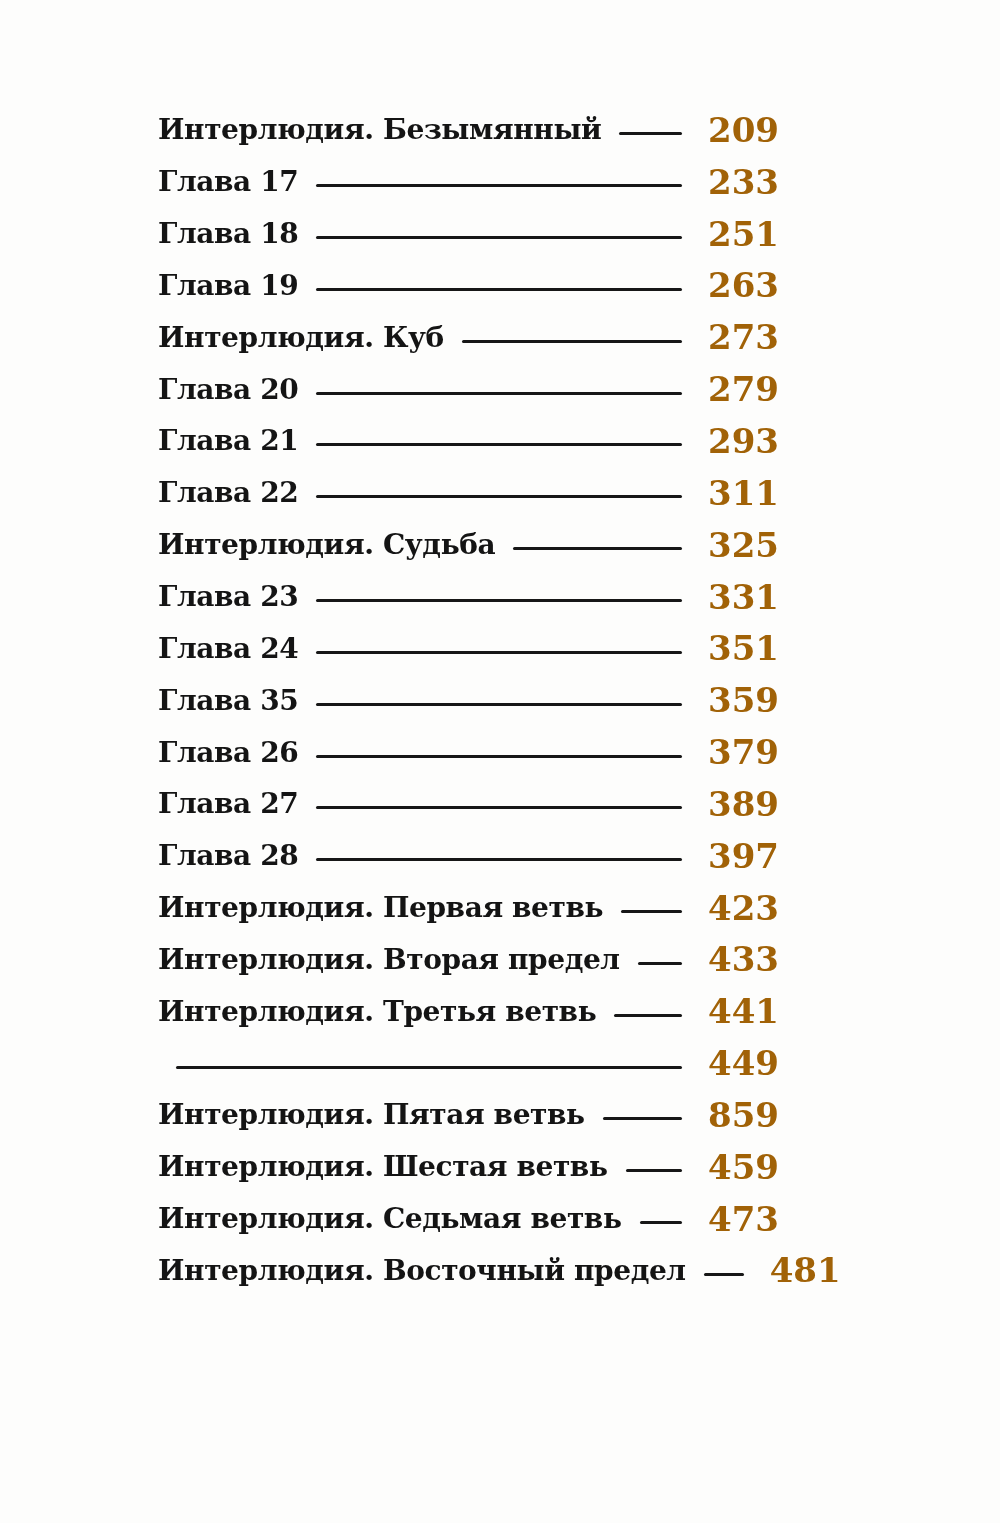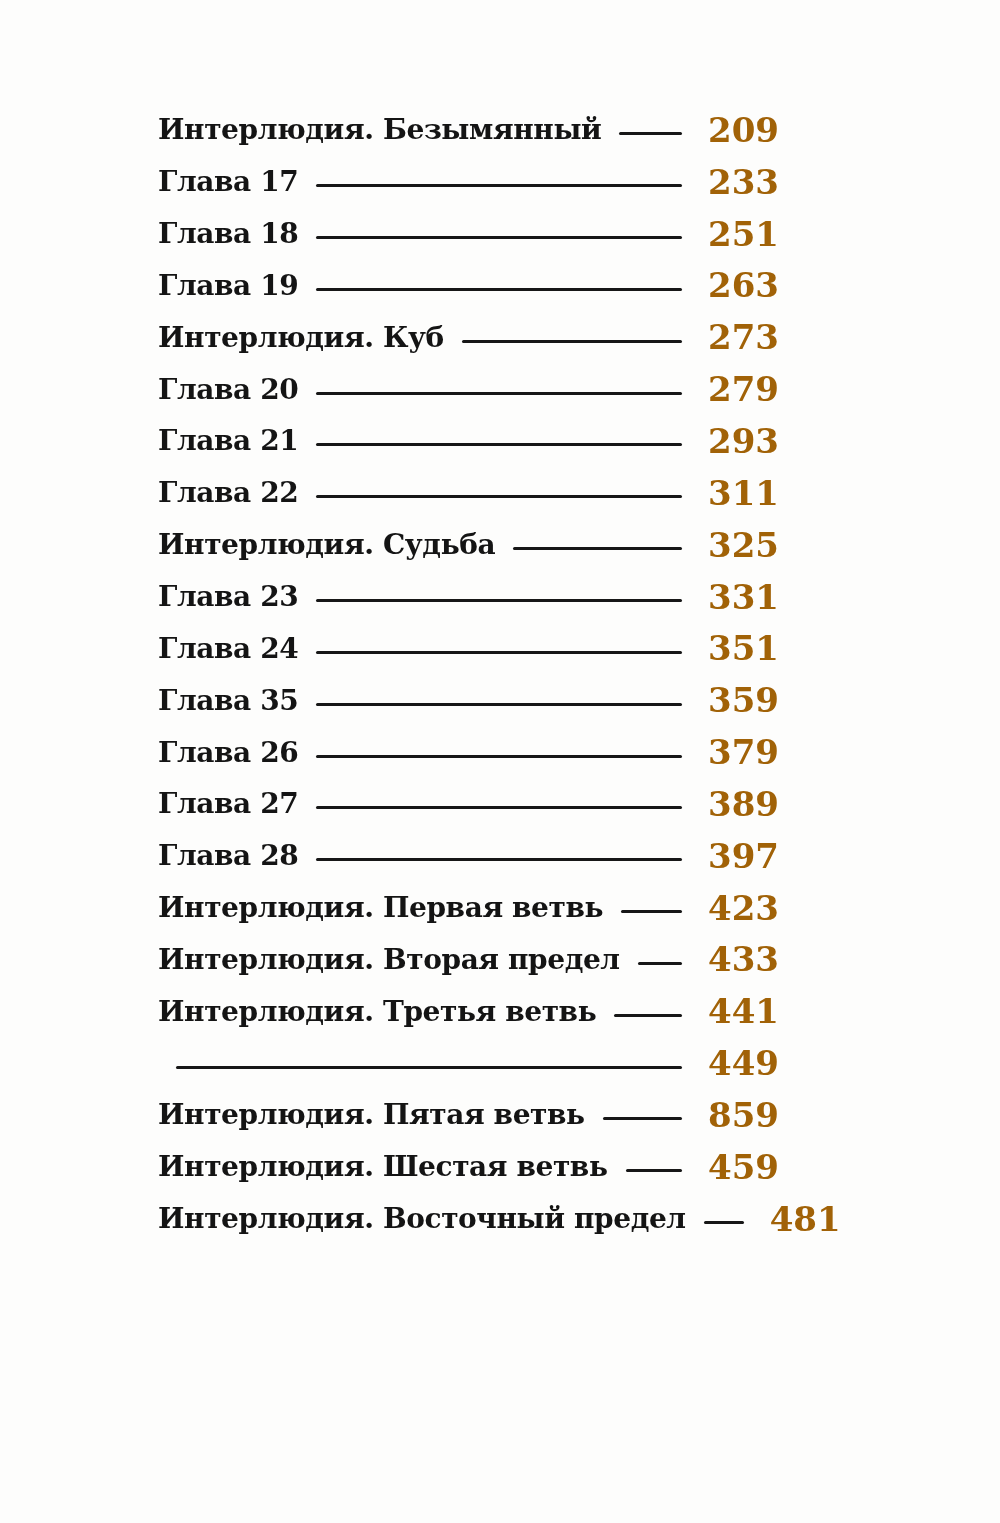--- a/index.html
+++ b/index.html
@@ -184,20 +184,25 @@
     <span class="toc-leader"></span>
     <span class="toc-page">859</span>
   </div>
 
   <div class="toc-row">
     <span class="toc-label">Интерлюдия. Шестая ветвь</span>
     <span class="toc-leader"></span>
     <span class="toc-page">459</span>
   </div>
 
+  <div class="toc-row">
+    <span class="toc-label">Интерлюдия. Седьмая ветвь</span>
+    <span class="toc-leader"></span>
+    <span class="toc-page">473</span>
+  </div>
 
   <div class="toc-row">
     <span class="toc-label">Интерлюдия. Восточный предел</span>
     <span class="toc-leader"></span>
     <span class="toc-page">481</span>
   </div>
 </div>
 </div>
 
 </body></html>

